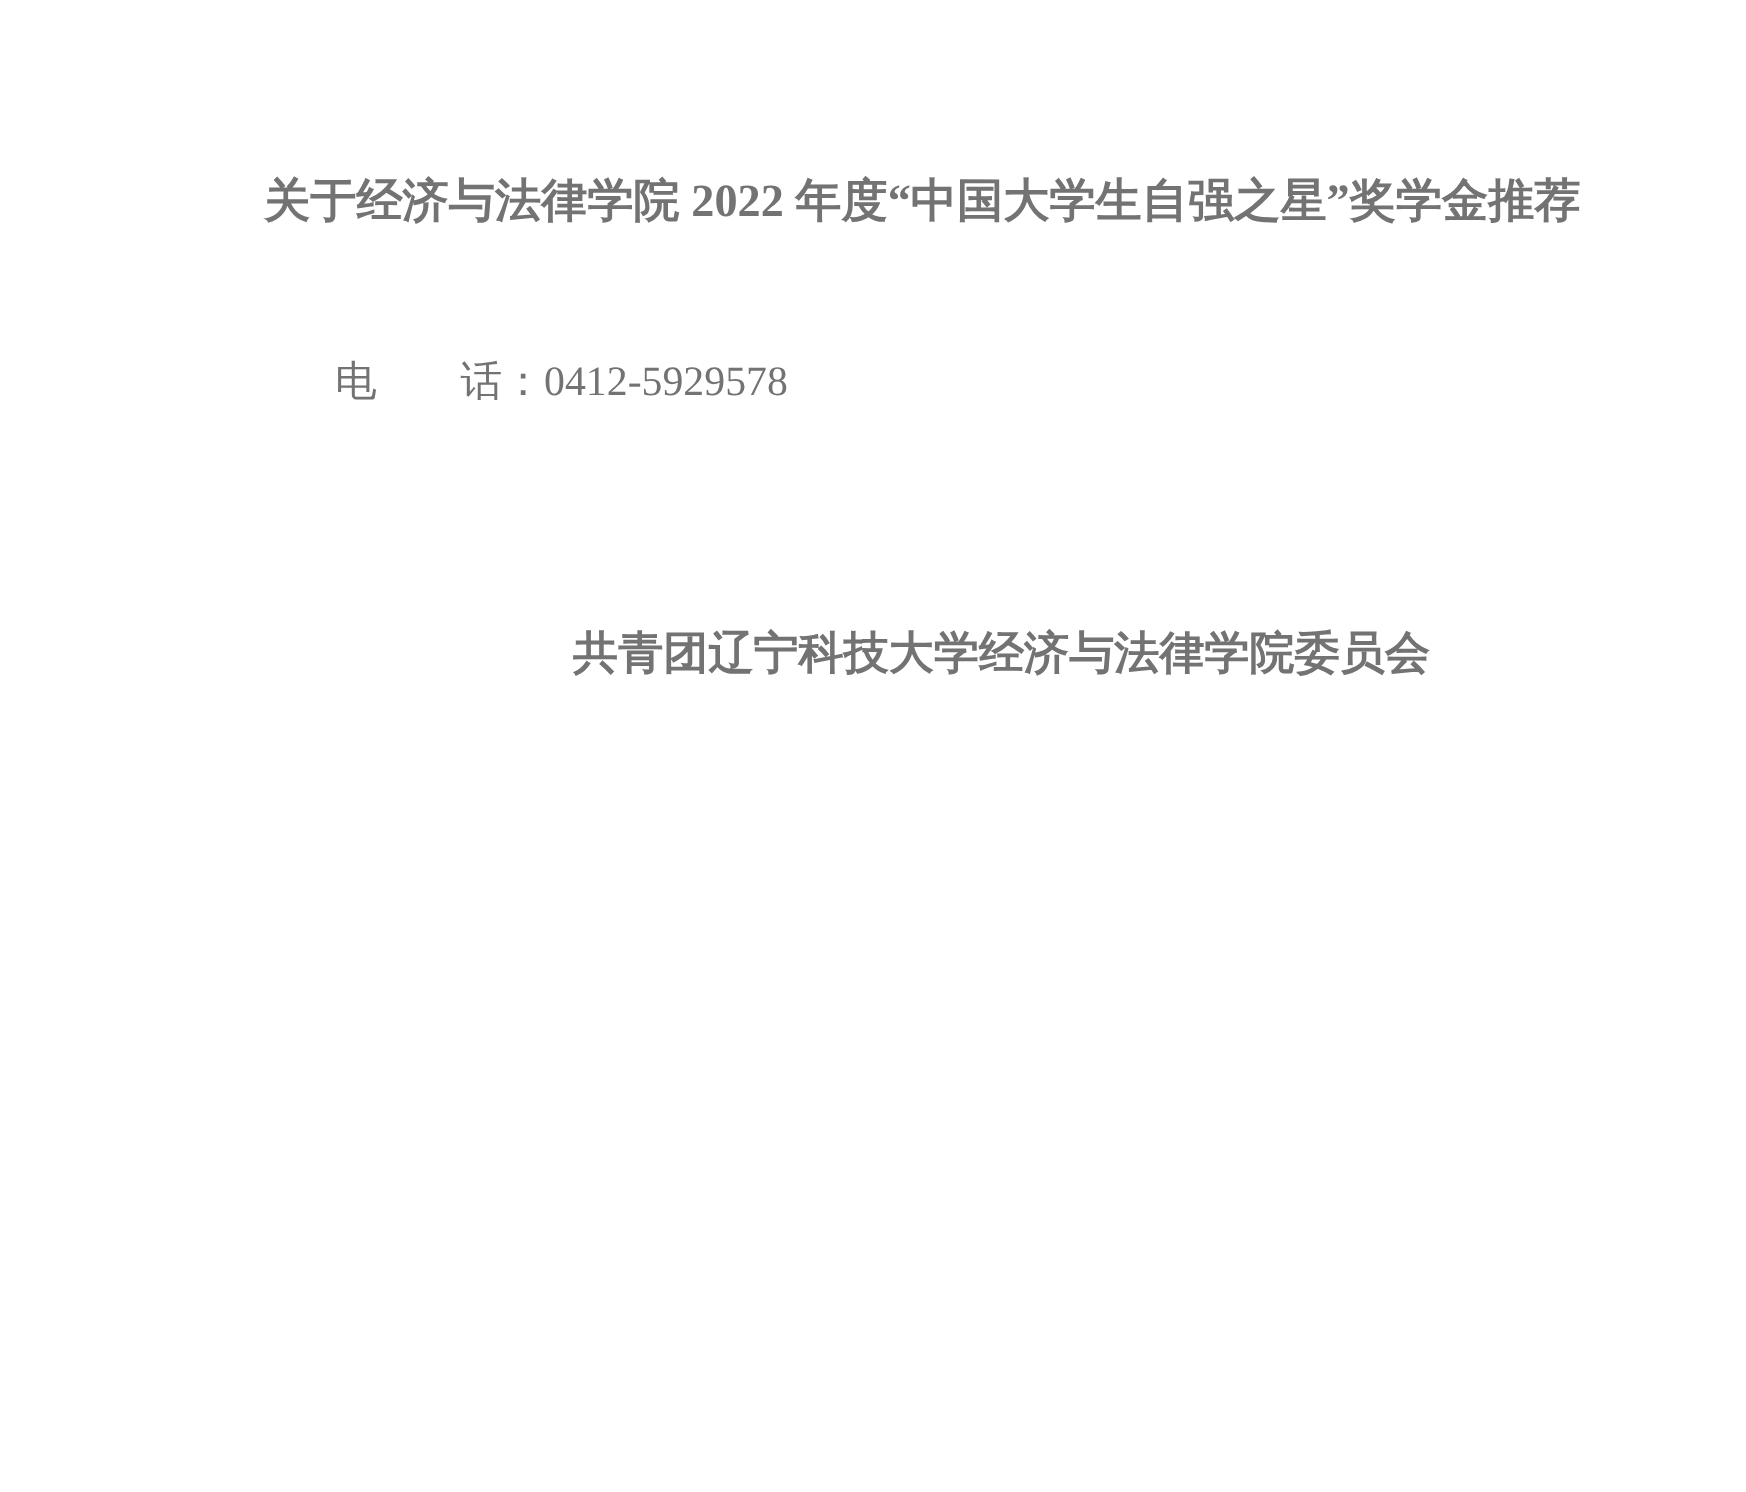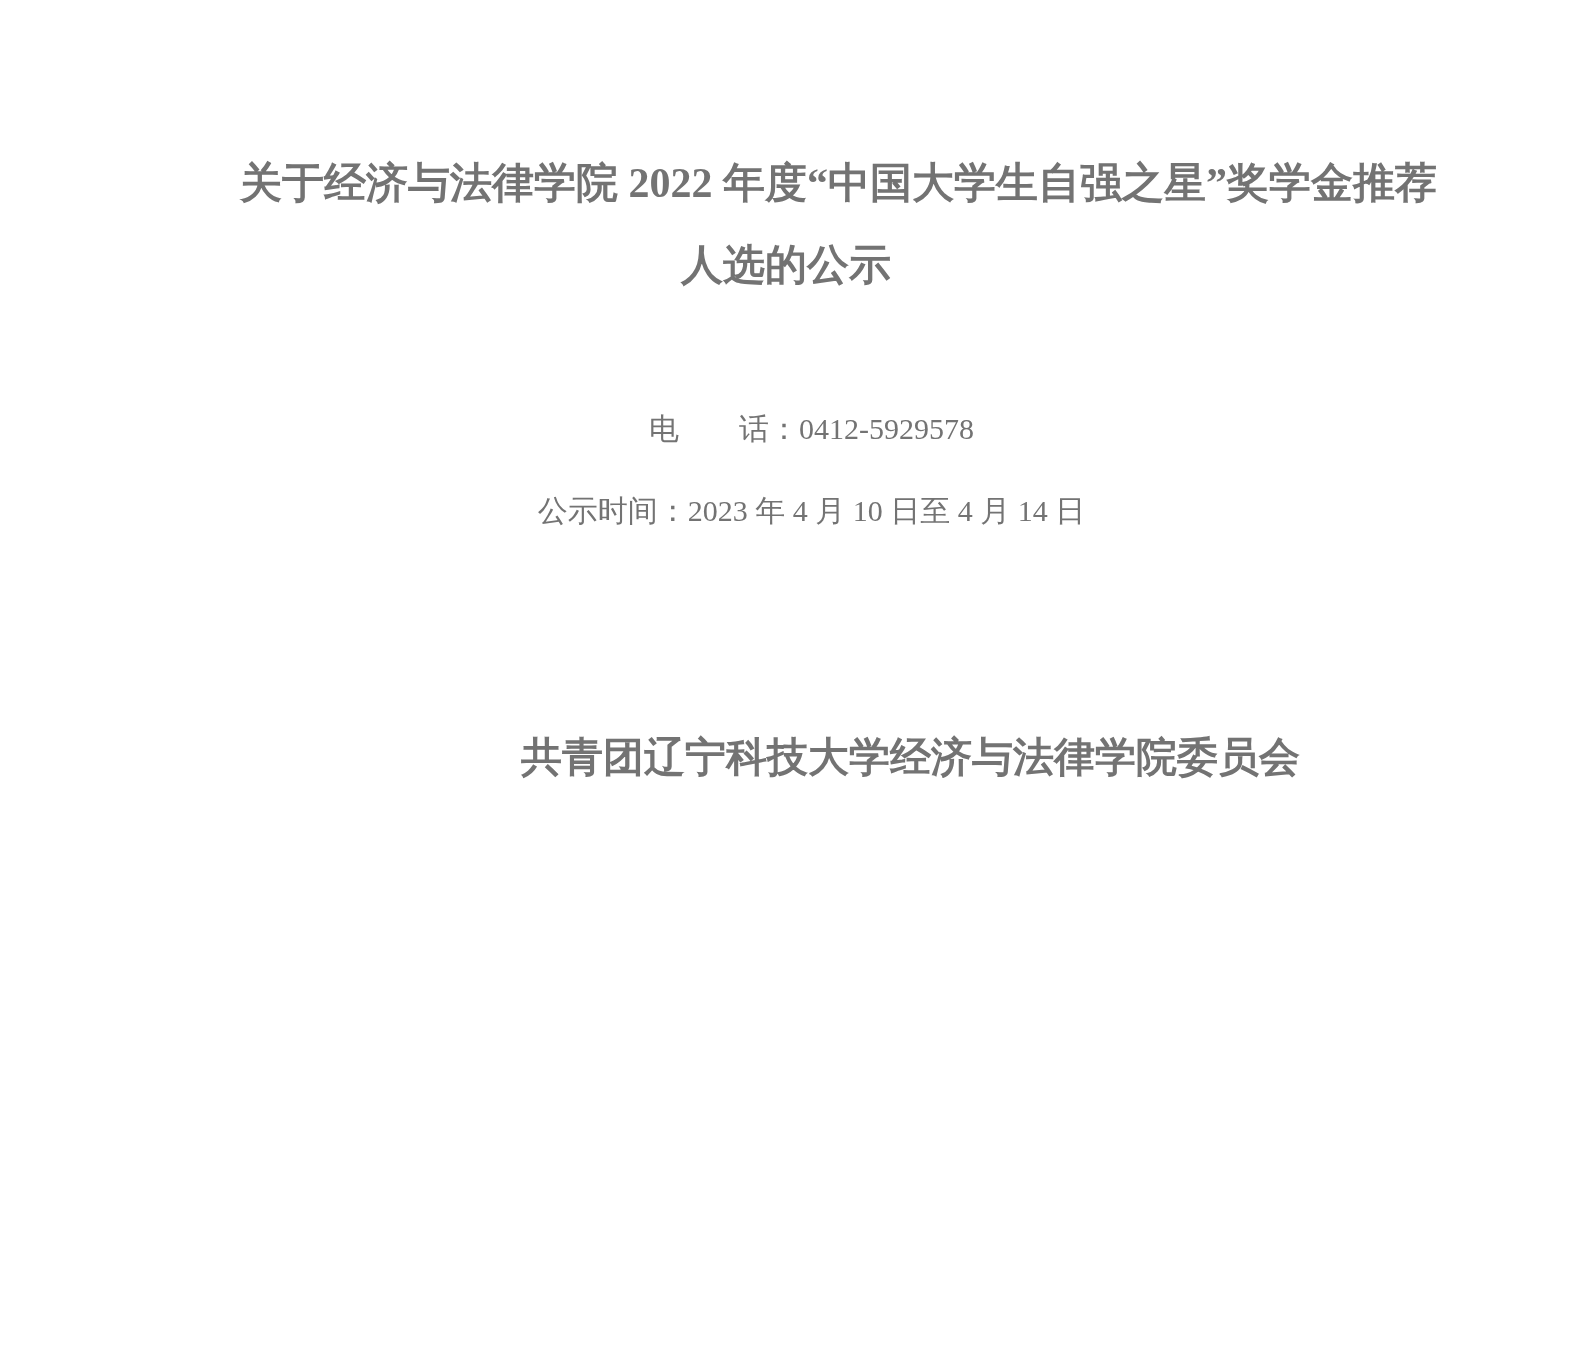--- a/index.html
+++ b/index.html
@@ -36,25 +36,24 @@
     text-align: justify;
     text-indent: 2em;
   }
   .body-paragraph .name-bold {
     font-weight: bold;
   }
   .contact-block {
     margin-top: 82px;
   }
   .contact-line {
-    font-size: 30px;
+    font-size: 38px;
     line-height: 82px;
     padding-left: 1.7em;
     white-space: pre;
-    text-align: center;
   }
   .signature-block {
     margin-top: 164px;
     text-align: right;
   }
   .signature-org {
     font-size: 41px;
     line-height: 82px;
     margin-right: 32px;
     white-space: nowrap;
@@ -67,26 +66,24 @@
     white-space: nowrap;
   }
 </style>
 </head>
 <body>
 
 <div class="page">
   <div class="content">
 
     <div class="title-line">关于经济与法律学院 2022 年度“中国大学生自强之星”奖学金推荐</div>
-    <div class="title-line">人选的公示</div>
 
 
     <div class="contact-block">
       <div class="contact-line"><span>电　　话：</span><span>0412-5929578</span></div>
-      <div class="contact-line"><span>公示时间：</span><span>2023 年 4 月 10 日至 4 月 14 日</span></div>
     </div>
 
     <div class="signature-block">
       <div class="signature-org">共青团辽宁科技大学经济与法律学院委员会</div>
     </div>
 
   </div>
 </div>
 
 </body></html>

